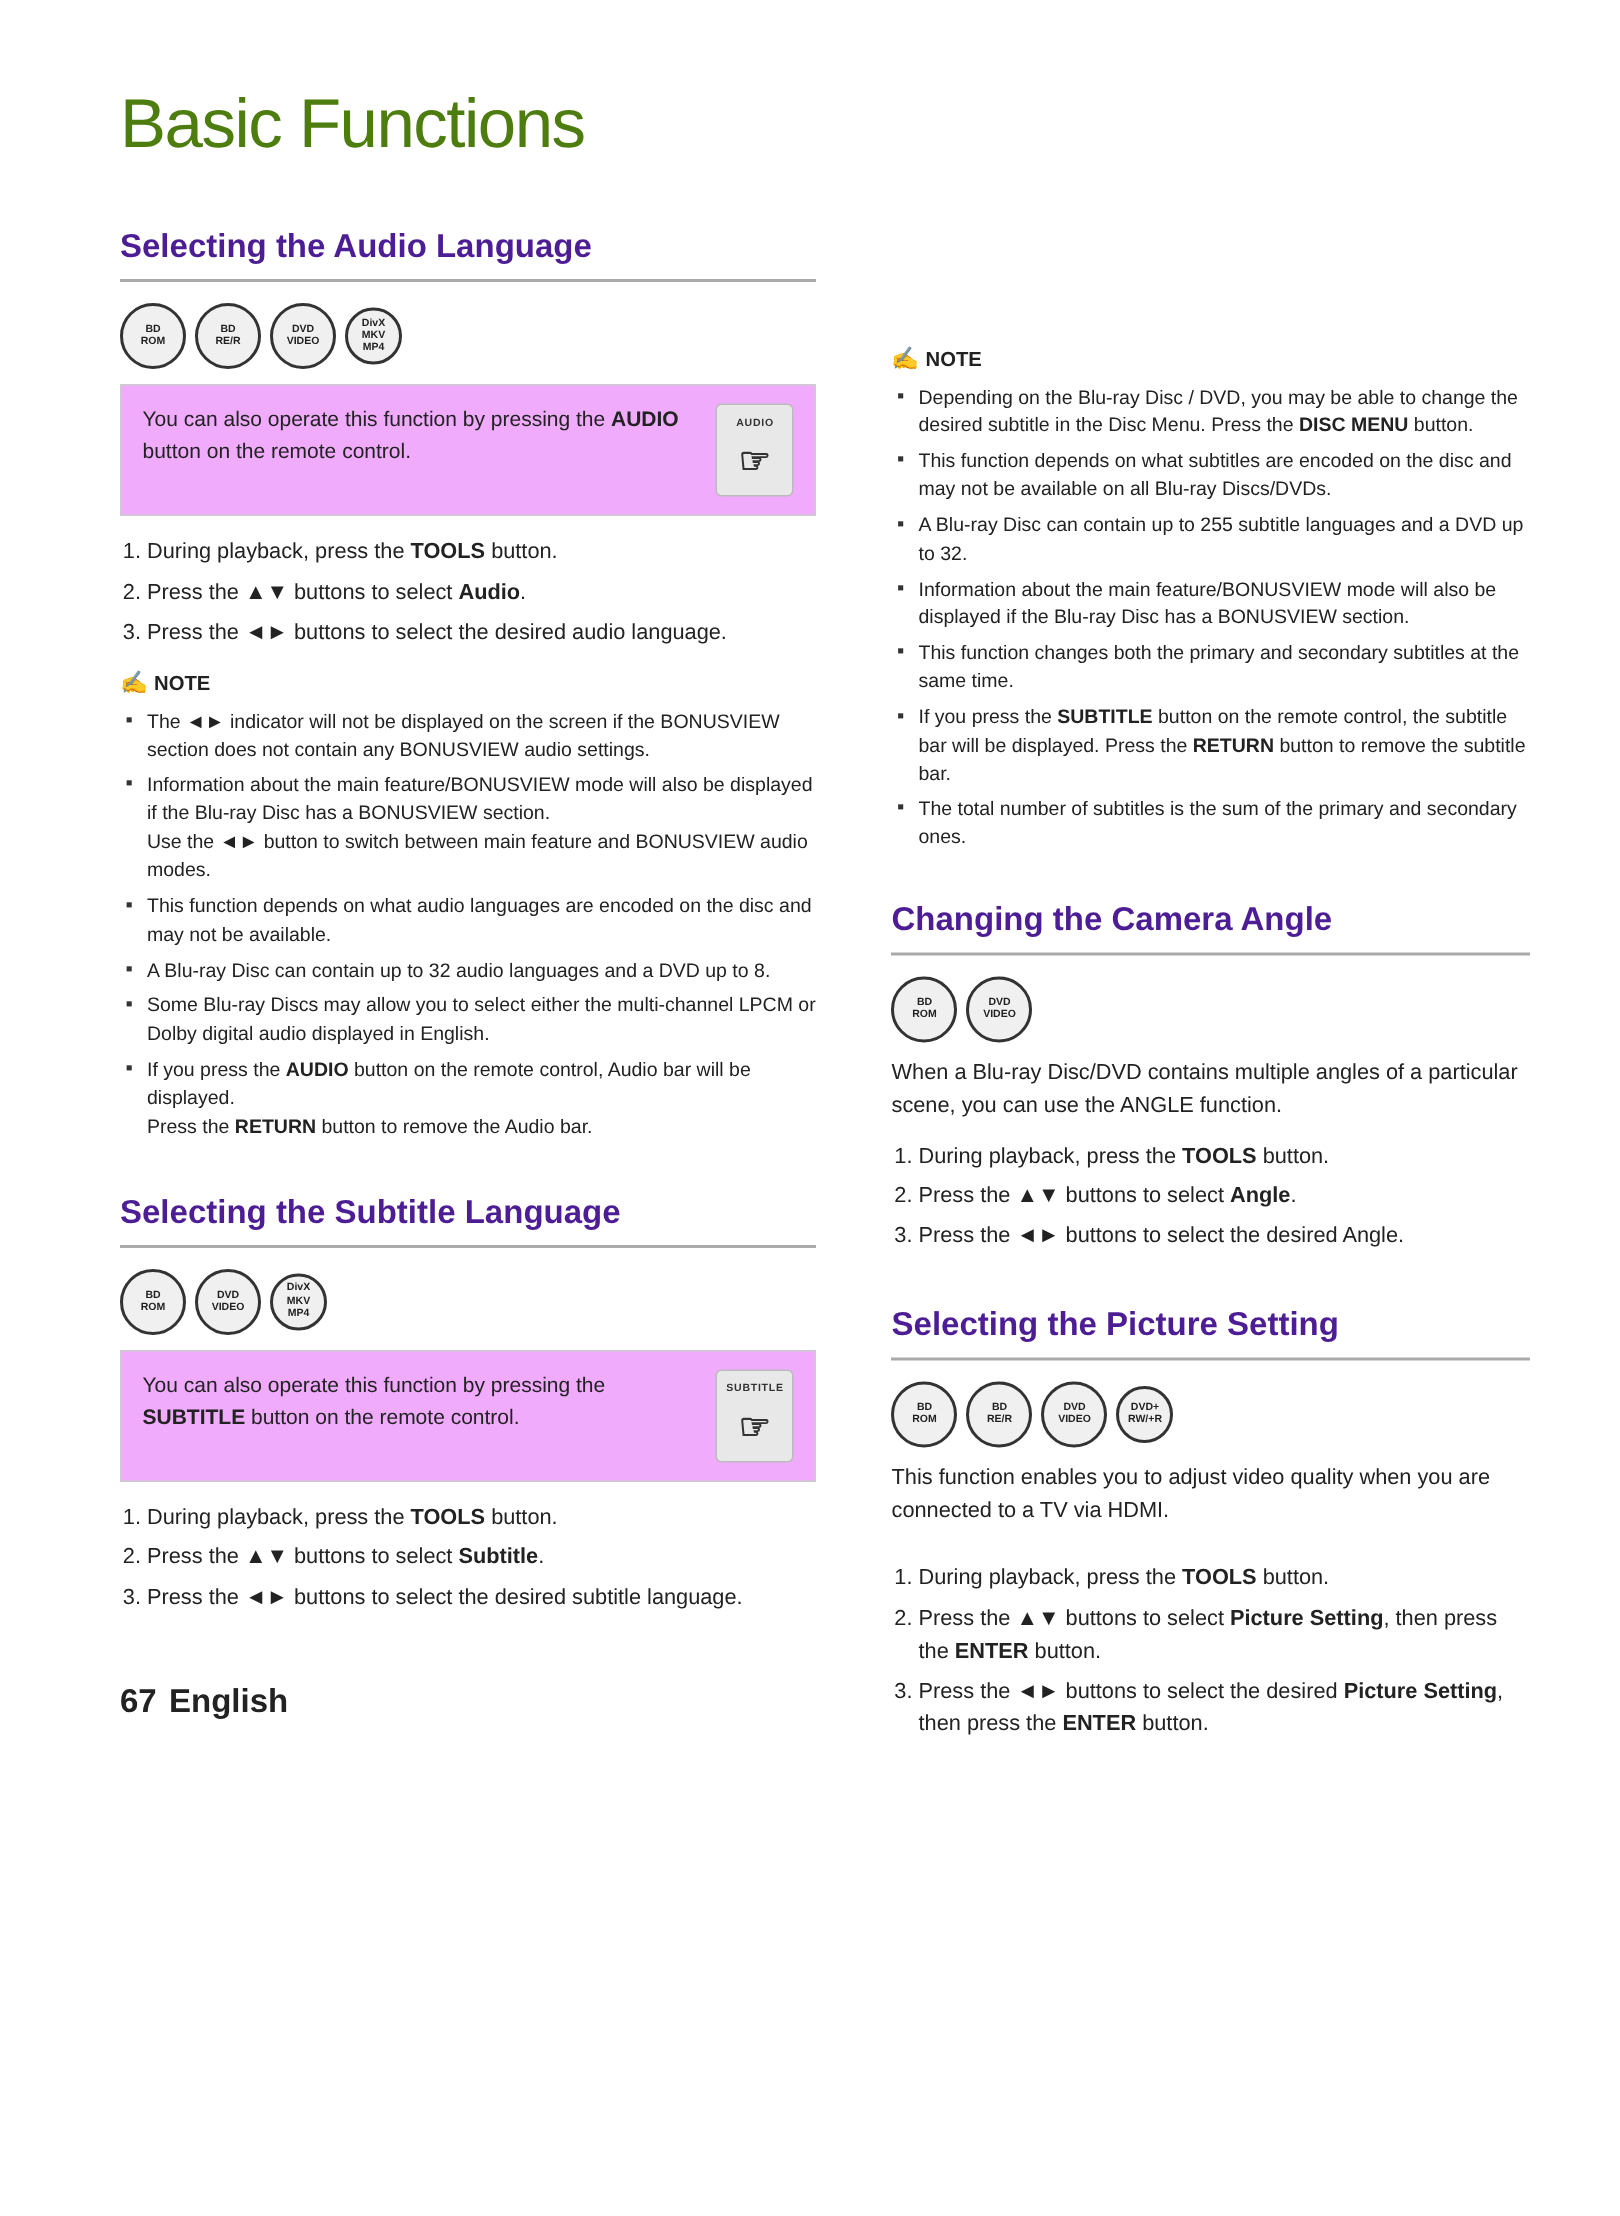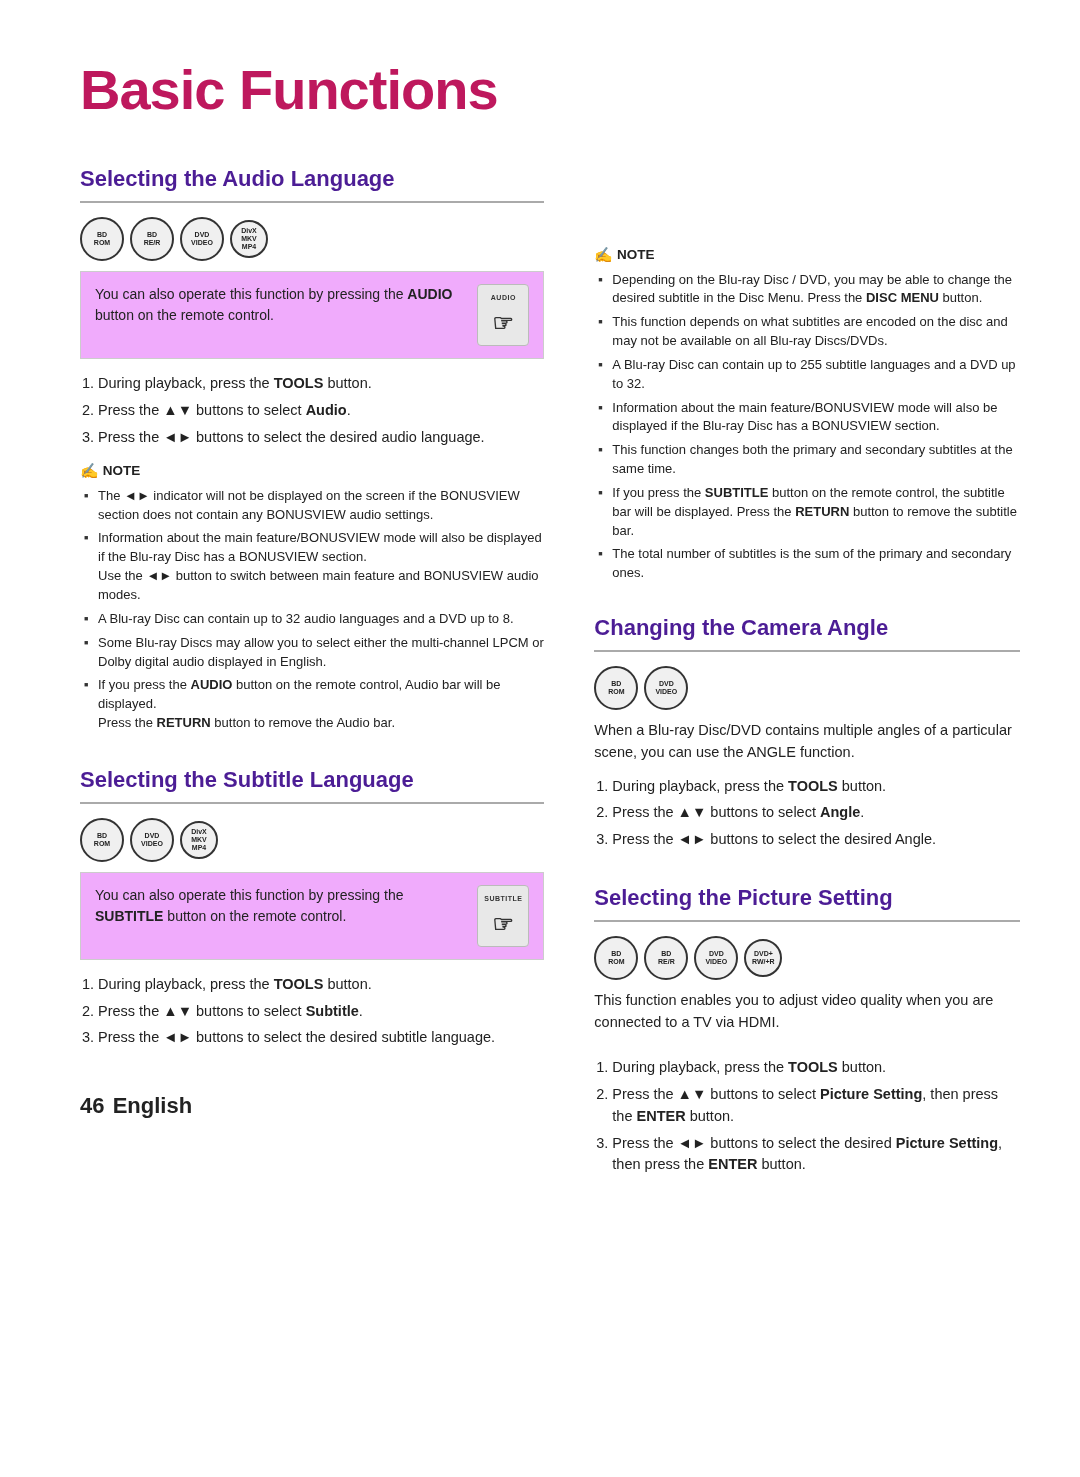--- a/index.html
+++ b/index.html
@@ -7,23 +7,23 @@
       font-family: Arial, sans-serif;
       background: #ffffff;
       color: #222;
       width: 1080px;
       min-height: 1477px;
       padding: 48px 60px 60px 80px;
       font-size: 15px;
       line-height: 1.5;
     }
     h1.page-title {
-      font-size: 56px;
-      font-weight: 700;
-      color: #be185d;
+      font-size: 46px;
+      font-weight: 400;
+      color: #4d7c0f;
       margin-bottom: 30px;
       letter-spacing: -1px;
     }
     .two-col {
       display: flex;
       gap: 50px;
     }
     .col-left {
       flex: 1 1 480px;
     }
@@ -208,20 +208,21 @@
       </ol>
 
       <div class="note-section">
         <div class="note-header">
           <span class="note-icon">✍</span>
           <span>NOTE</span>
         </div>
         <ul class="note-list">
           <li>The ◄► indicator will not be displayed on the screen if the BONUSVIEW section does not contain any BONUSVIEW audio settings.</li>
           <li>Information about the main feature/BONUSVIEW mode will also be displayed if the Blu-ray Disc has a BONUSVIEW section.<br>Use the ◄► button to switch between main feature and BONUSVIEW audio modes.</li>
+          <li>This function depends on what audio languages are encoded on the disc and may not be available.</li>
           <li>A Blu-ray Disc can contain up to 32 audio languages and a DVD up to 8.</li>
           <li>Some Blu-ray Discs may allow you to select either the multi-channel LPCM or Dolby digital audio displayed in English.</li>
           <li>If you press the <b>AUDIO</b> button on the remote control, Audio bar will be displayed.<br>Press the <b>RETURN</b> button to remove the Audio bar.</li>
         </ul>
       </div>
     </div>
 
     <div class="section-gap">
       <div class="section-title">Selecting the Subtitle Language</div>
 
@@ -252,21 +253,21 @@
       </div>
 
       <ol class="steps">
         <li>During playback, press the <b>TOOLS</b> button.</li>
         <li>Press the ▲▼ buttons to select <b>Subtitle</b>.</li>
         <li>Press the ◄► buttons to select the desired subtitle language.</li>
       </ol>
     </div>
 
     <div class="page-num">
-      <span>46</span>
+      <span>67</span>
       <span>English</span>
     </div>
 
   </div>
 
   <div class="col-right">
 
     <div class="note-section" style="margin-top: 82px; margin-bottom: 28px;">
       <div class="note-header">
         <span class="note-icon">✍</span>

